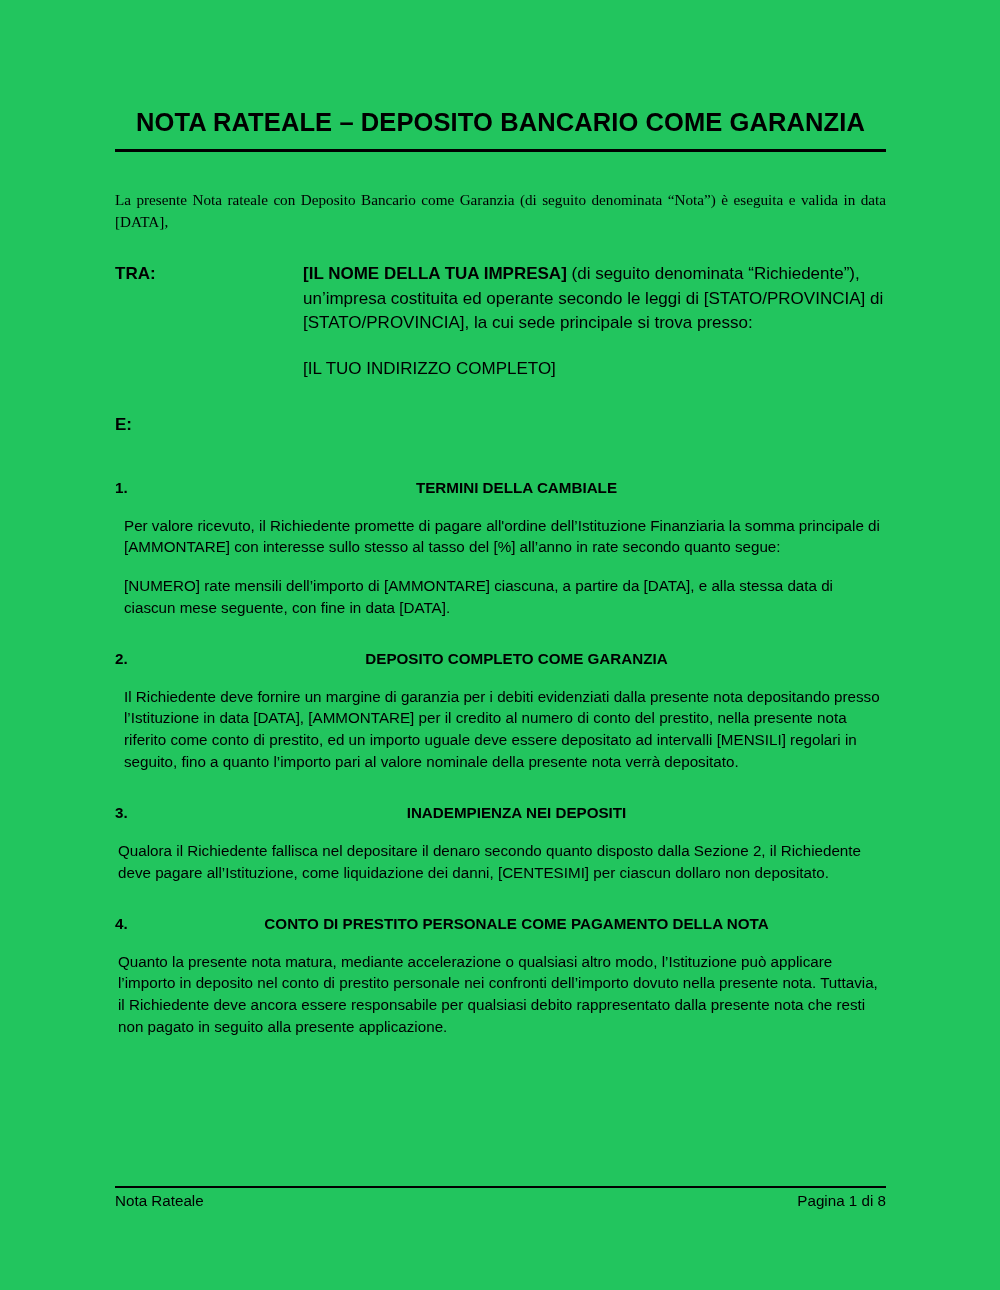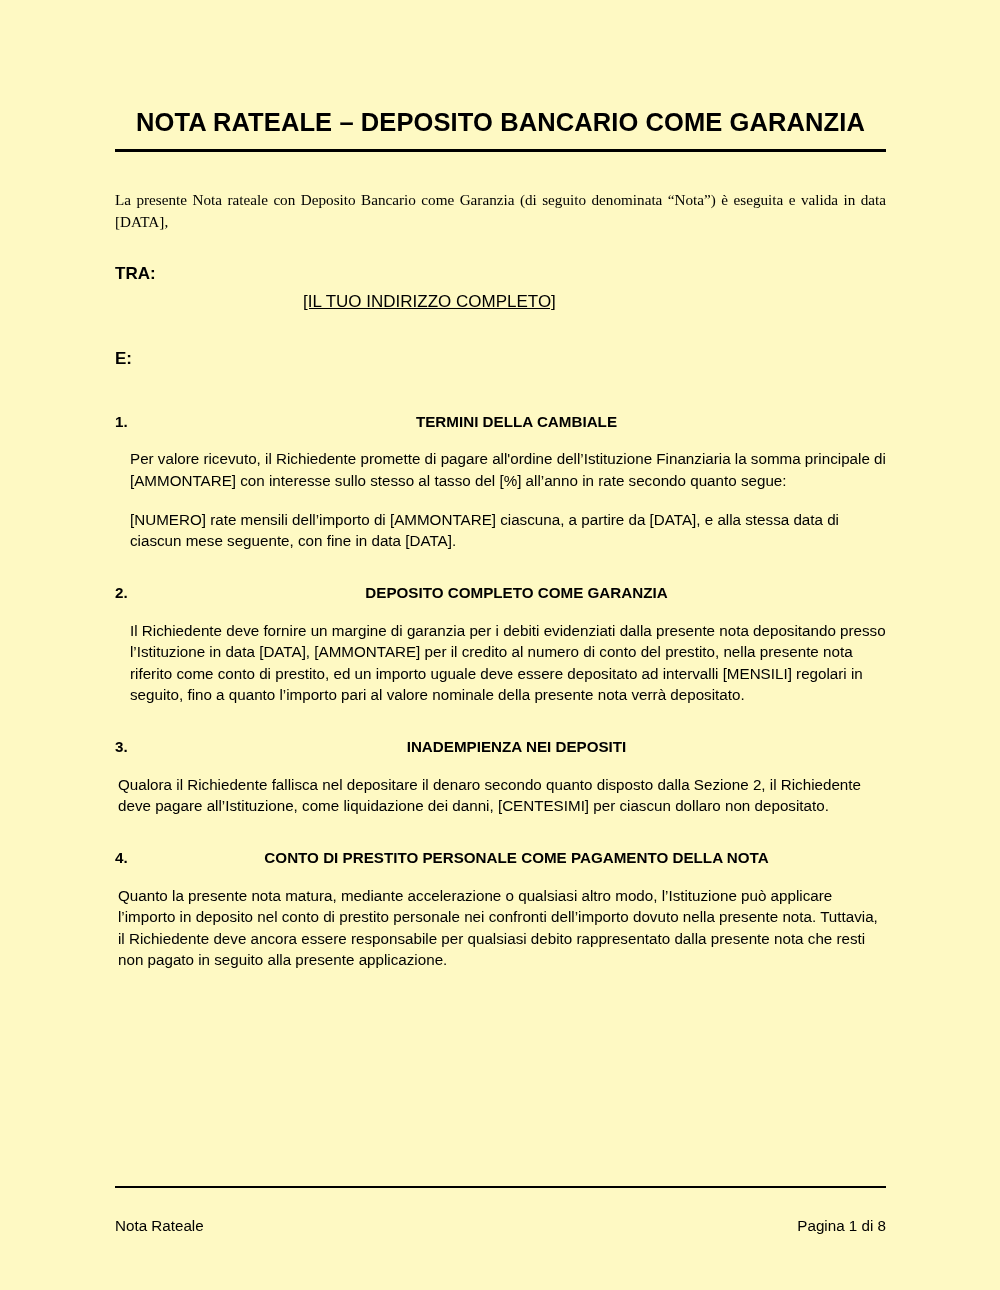--- a/index.html
+++ b/index.html
@@ -10,21 +10,21 @@
   body {
     font-family: "Liberation Sans", sans-serif;
     color: #000000;
     -webkit-font-smoothing: antialiased;
   }
 
   .page {
     position: relative;
     width: 1000px;
     height: 1290px;
-    background: #fef9c3;
+    background: #22c55e;
     box-sizing: border-box;
     overflow: hidden;
   }
 
   
   .content {
     position: absolute;
     left: 115px;
     top: 0;
     width: 771px;
@@ -71,22 +71,21 @@
     flex: 0 0 188px;
     font-weight: bold;
     padding-top: 0;
   }
   .party-body {
     flex: 1 1 auto;
   }
   .party-body .lead { display: block; }
   .party-body .addr {
     display: block;
-    margin-top: 28px;
-    text-decoration: underline;
+    margin-top: 22px;
   }
   .b { font-weight: bold; }
 
   
   .section { margin-top: 31px; }
   .section.s1 { margin-top: 41px; }
 
   .sec-head {
     font-size: 15.2px;
     font-weight: bold;
@@ -95,21 +94,21 @@
   }
   .sec-num {
     flex: 0 0 32px;
   }
   .sec-title { flex: 1 1 auto; text-align: center; }
 
   .sec-body {
     font-size: 15.2px;
     line-height: 1.42;
     margin-top: 17px;
-    margin-left: 15px;
+    margin-left: 9px;
   }
   .sec-body.indented { margin-left: 3px; }
   .sec-body p { margin: 0; }
   .sec-body p + p { margin-top: 17px; }
 
   
   .footer {
     position: absolute;
     left: 115px;
     width: 771px;
@@ -117,21 +116,21 @@
   }
   .footer-rule {
     border-top: 2px solid #000000;
     width: 100%;
     height: 0;
   }
   .footer-row {
     display: flex;
     justify-content: space-between;
     align-items: flex-end;
-    margin-top: 28px;
+    margin-top: 3px;
     font-size: 15.2px;
     line-height: 1.3;
     gap: 6px;
   }
 </style>
 </head>
 <body>
 
 <div class="page">
 
@@ -139,20 +138,23 @@
 
     <h1 class="doc-title">NOTA RATEALE – DEPOSITO BANCARIO COME GARANZIA</h1>
 
     <div class="title-rule"></div>
 
     <p class="intro">La presente Nota rateale con Deposito Bancario come Garanzia (di seguito denominata “Nota”) è eseguita e valida in data [DATA],</p>
 
     <div class="party">
       <div class="party-label">TRA:</div>
       <div class="party-body">
+        <span class="lead">
+          <span class="b">[IL NOME DELLA TUA IMPRESA]</span><span> (di seguito denominata “Richiedente”), un’impresa costituita ed operante secondo le leggi di [STATO/PROVINCIA] di [STATO/PROVINCIA], la cui sede principale si trova presso:</span>
+        </span>
         <span class="addr">[IL TUO INDIRIZZO COMPLETO]</span>
       </div>
     </div>
 
     <div class="party second">
       <div class="party-label">E:</div>
       <div class="party-body">
       </div>
     </div>
 

